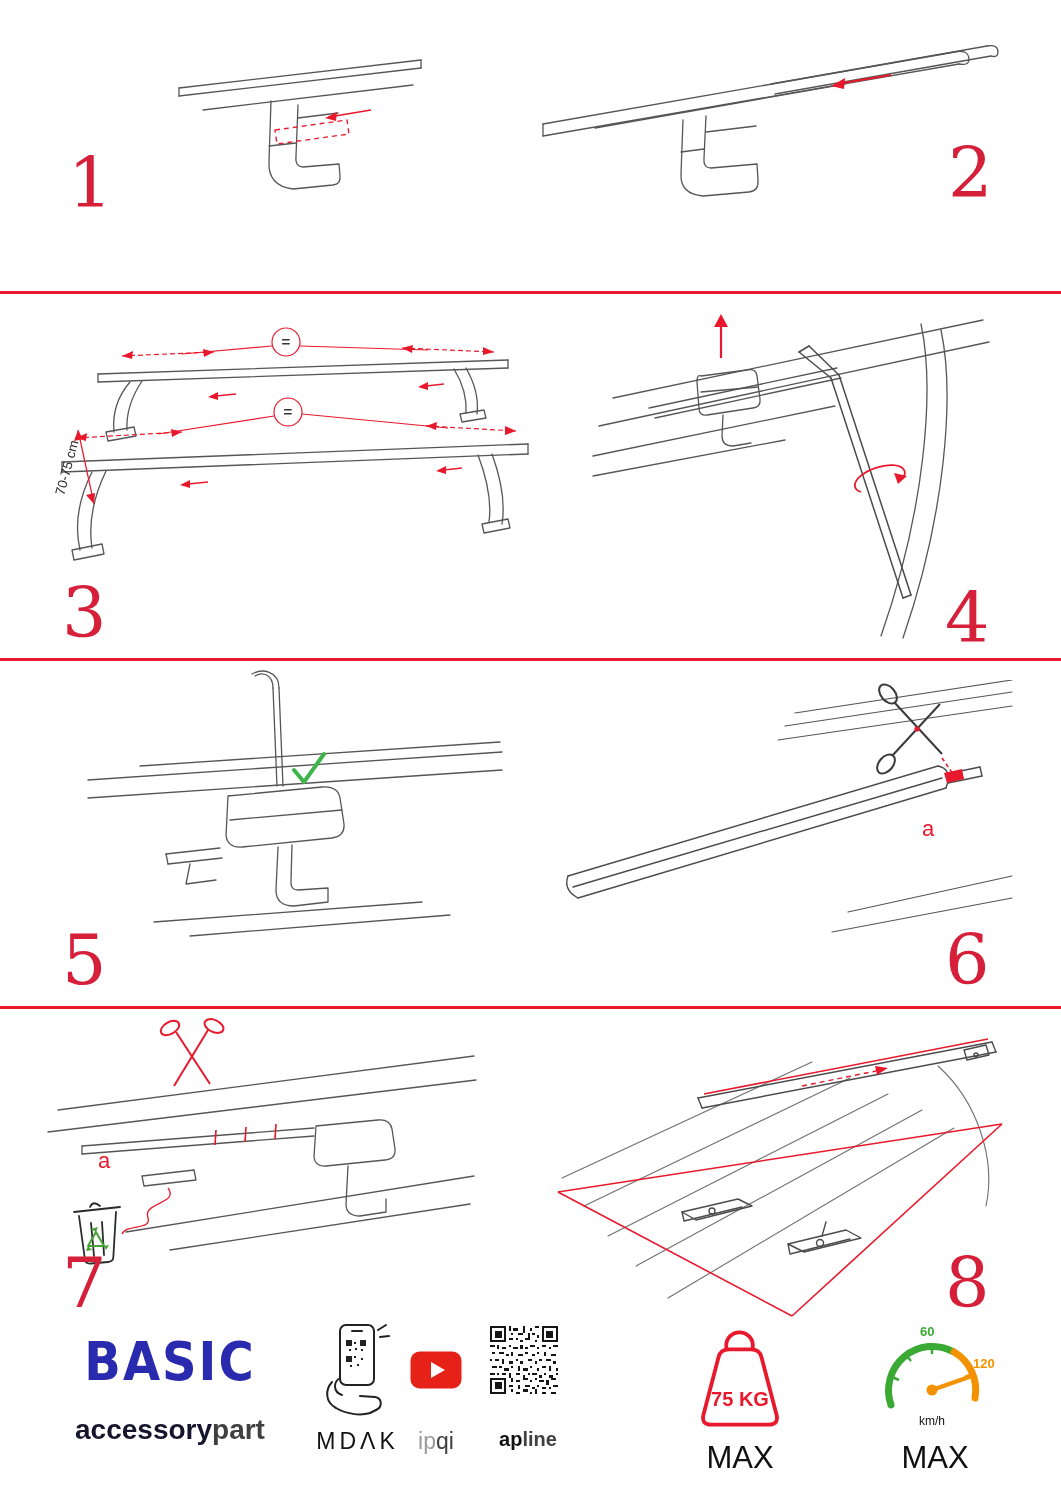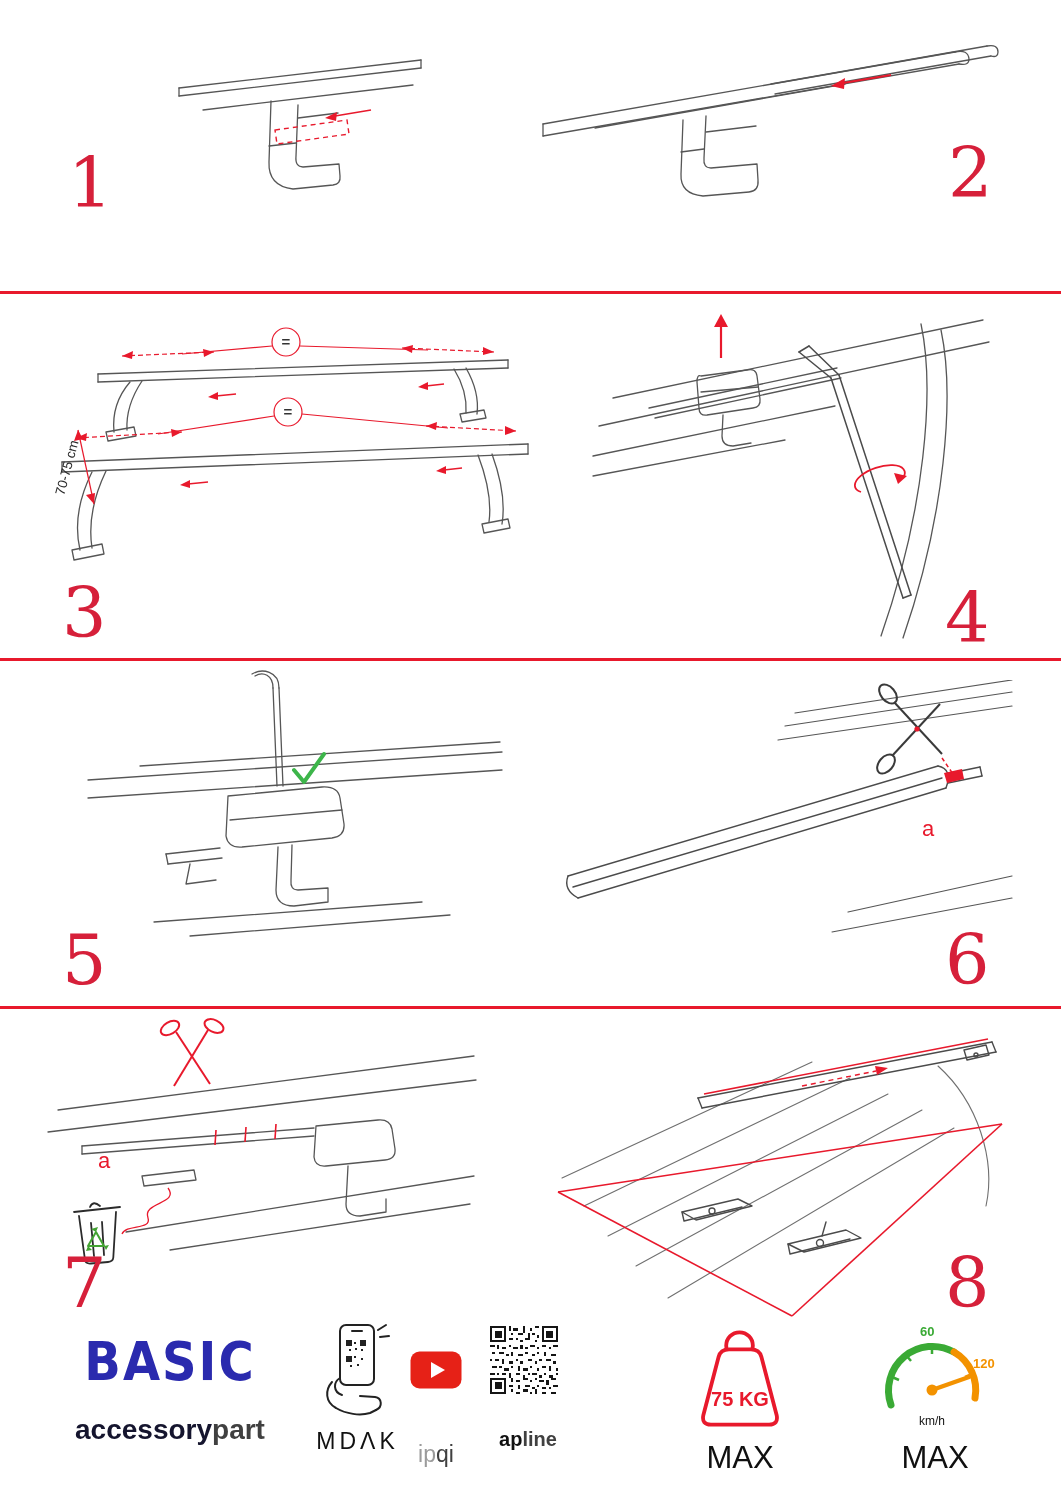--- a/index.html
+++ b/index.html
@@ -11,21 +11,21 @@
   .illus { position:absolute; }
   .footer-label { position:absolute; text-align:center; }
   .brand-basic { position:absolute; left:70px; top:1330px; width:200px; text-align:center;
                  font-family:"DejaVu Sans", sans-serif; font-weight:700; font-size:48px;
                  letter-spacing:2px; color:#2a2aae; transform:scaleY(1.12); transform-origin:center top; }
   .brand-sub { position:absolute; left:55px; top:1414px; width:230px; text-align:center;
                font-size:28px; font-weight:700; color:#15152e; }
   .red-text { color:#404040;text-align:center; }
   .gray-text { color:#9b9b9b; }
   .mdak-label { left:300px; top:1428px; width:115px; font-size:23px; letter-spacing:4px; color:#111; font-weight:500; }
-  .ipqi-label { left:398px; top:1428px; width:76px; font-size:23px; font-weight:500;margin-top:13px; }
+  .ipqi-label { left:398px; top:1428px; width:76px; font-size:23px; font-weight:500; }
   .apline-label { left:478px; top:1428px; width:100px; font-size:20px; font-weight:700; color:#111; }
   .max-label { font-size:31px; font-weight:400; color:#101010; }
   .weight-max { left:690px; top:1440px; width:100px; }
   .speed-max { left:885px; top:1440px; width:100px; }
   svg text { font-family:"Liberation Sans", sans-serif; }
 </style>
 </head>
 <body>
 
 <div class="page">

